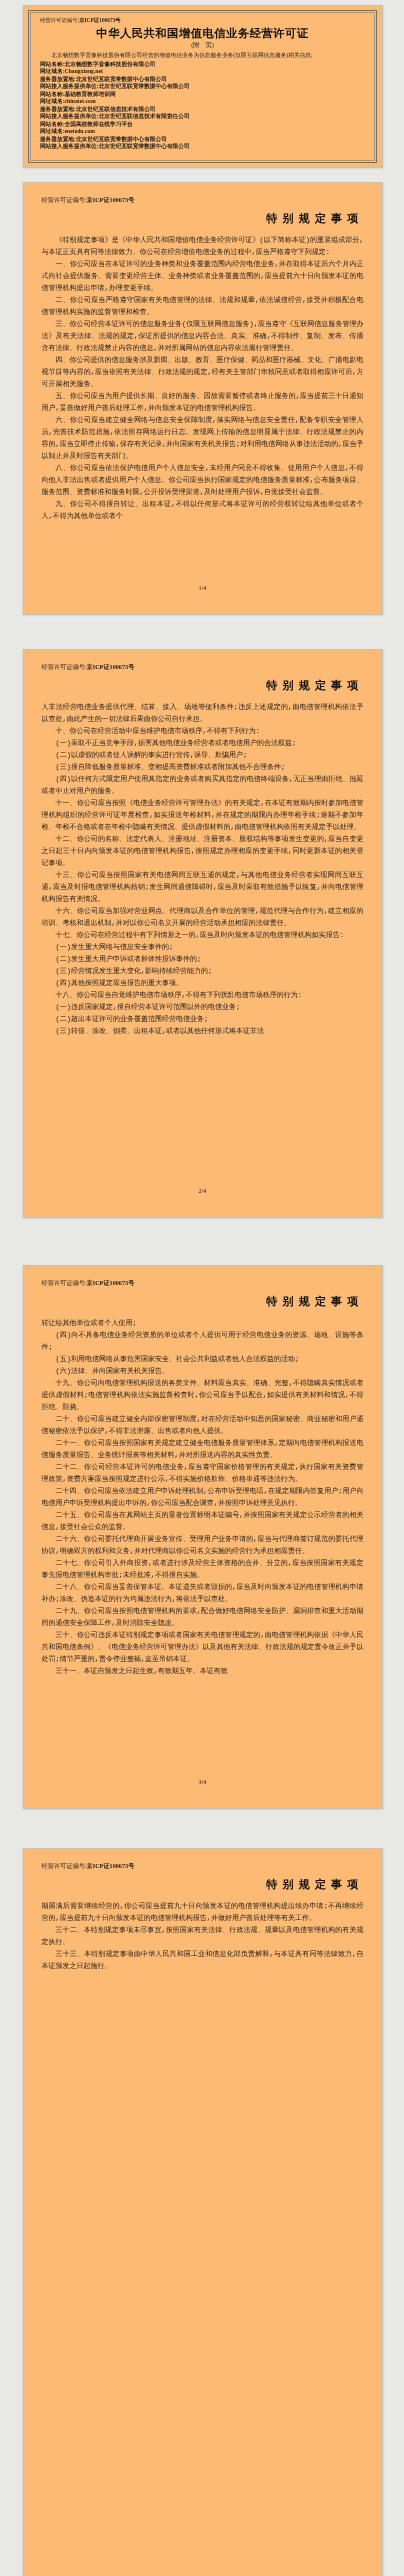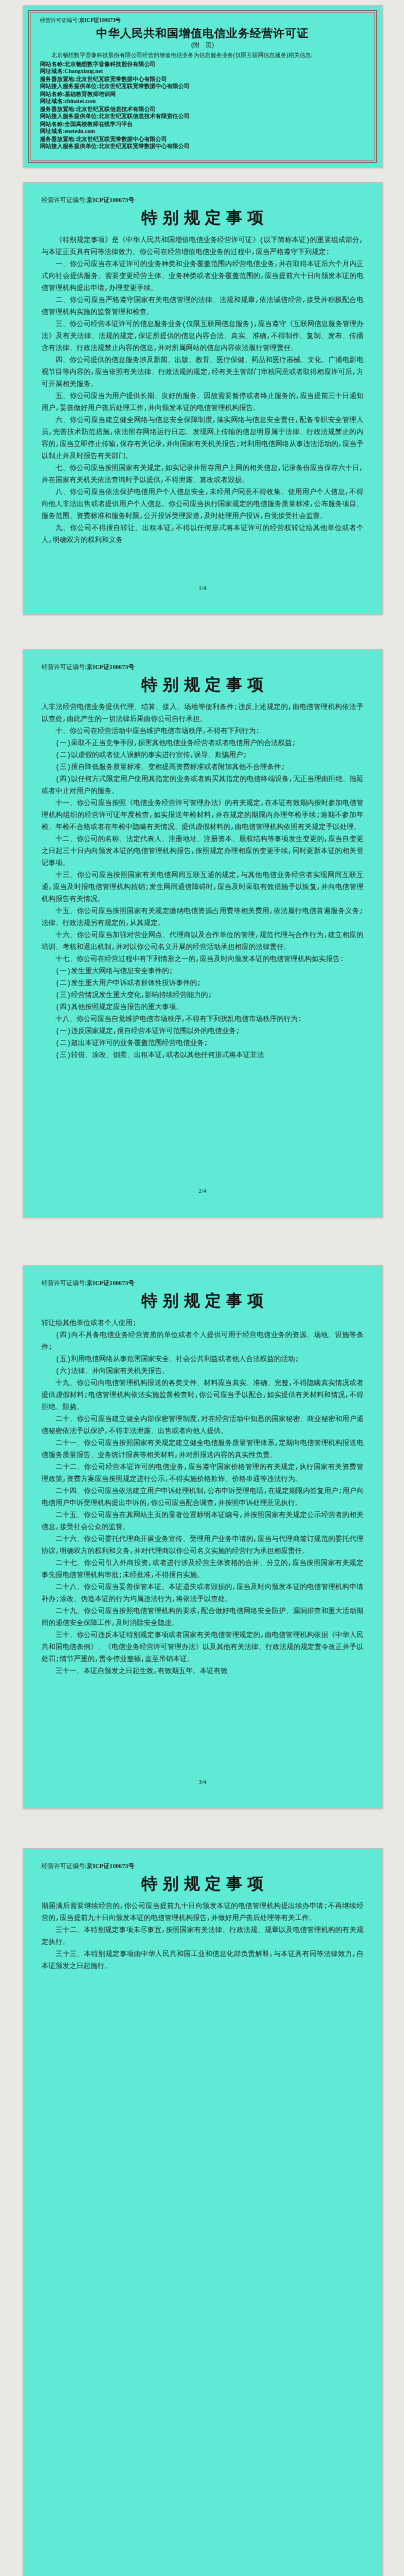--- a/index.html
+++ b/index.html
@@ -5,21 +5,21 @@
   * { margin:0; padding:0; box-sizing:border-box; }
   html,body { background:#e8e8e5; }
   body {
     width:405px; height:2873px; overflow:hidden;
     font-family:"Liberation Serif","DejaVu Serif",serif;
     color:#1b1b1b;
   }
   .canvas { position:relative; width:405px; height:2873px; }
 
   .page {
-    width:360px; margin:0 auto; background:#5eead4;
+    width:360px; margin:0 auto; background:#fdba74;
     border:0.5px solid #c2c2bc;
     box-shadow:0 0.5px 2.1px rgba(0,0,0,0.18);
     position:relative;
   }
 
   
   .page1 { height:163px; margin-top:5.2px; padding:4.1px; overflow:hidden; }
   .frame {
     position:relative; width:100%; height:100%;
     border:0.5px solid #6f6f66; padding:6.2px 11.3px 4.1px 11.3px;
@@ -44,21 +44,21 @@
 
   
   .sp { padding:13.4px 18px 46px 18px; }
   .sp1 { height:433px;  margin:13.4px auto 0 auto; }
   .sp2 { height:569px; margin:34px auto 0 auto; }
   .sp3 { height:544px; margin:47px auto 0 auto; }
   .sp4 { height:1020px; margin:39px auto 0 auto; }
 
   .sp .hdr { font-size:6.2px; line-height:8.2px; }
   .sp-title {
-    font-size:16px; line-height:14.4px; font-weight:bold; text-align:center;
+    font-size:11px; line-height:14.4px; font-weight:bold; text-align:right;
     letter-spacing:5.2px; padding-left:5.2px; margin:7.2px 0 8.2px 0; color:#111;
   }
   .sp-body { font-size:7px; line-height:12px; color:#1c1c1c; }
   .para { text-indent:2em; text-align:justify;font-family:Liberation Mono, monospace; }
   .para.cont { text-indent:0; }
 
   .page-footer {
     position:absolute; left:0; right:0; bottom:23px;
     text-align:center; font-size:6.2px; color:#222;
   }
@@ -107,44 +107,42 @@
     <h2 class="sp-title">特别规定事项</h2>
     <div class="sp-body">
 
     <p class="para">《特别规定事项》是《中华人民共和国增值电信业务经营许可证》(以下简称本证)的重要组成部分,与本证正页具有同等法律效力。你公司在经营增值电信业务的过程中,应当严格遵守下列规定:</p>
         <p class="para">一、你公司应当在本证许可的业务种类和业务覆盖范围内经营电信业务,并在取得本证后六个月内正式向社会提供服务。需要变更经营主体、业务种类或者业务覆盖范围的,应当提前六十日向颁发本证的电信管理机构提出申请,办理变更手续。</p>
         <p class="para">二、你公司应当严格遵守国家有关电信管理的法律、法规和规章,依法诚信经营,接受并积极配合电信管理机构实施的监督管理和检查。</p>
         <p class="para">三、你公司经营本证许可的信息服务业务(仅限互联网信息服务),应当遵守《互联网信息服务管理办法》及有关法律、法规的规定,保证所提供的信息内容合法、真实、准确,不得制作、复制、发布、传播含有法律、行政法规禁止内容的信息,并对所属网站的信息内容依法履行管理责任。</p>
         <p class="para">四、你公司提供的信息服务涉及新闻、出版、教育、医疗保健、药品和医疗器械、文化、广播电影电视节目等内容的,应当依照有关法律、行政法规的规定,经有关主管部门审核同意或者取得相应许可后,方可开展相关服务。</p>
         <p class="para">五、你公司应当为用户提供长期、良好的服务。因故需要暂停或者终止服务的,应当提前三十日通知用户,妥善做好用户善后处理工作,并向颁发本证的电信管理机构报告。</p>
         <p class="para">六、你公司应当建立健全网络与信息安全保障制度,落实网络与信息安全责任,配备专职安全管理人员,完善技术防范措施,依法留存网络运行日志。发现网上传输的信息明显属于法律、行政法规禁止的内容的,应当立即停止传输,保存有关记录,并向国家有关机关报告;对利用电信网络从事违法活动的,应当予以制止并及时报告有关部门。</p>
-        <p class="para">七、你公司应当按照国家有关规定,如实记录并留存用户上网的相关信息,记录备份应当保存六十日,并在国家有关机关依法查询时予以提供,不得泄露、篡改或者毁损。</p>
         <p class="para">八、你公司应当依法保护电信用户个人信息安全,未经用户同意不得收集、使用用户个人信息,不得向他人非法出售或者提供用户个人信息。你公司应当执行国家规定的电信服务质量标准,公布服务项目、服务范围、资费标准和服务时限,公开投诉受理渠道,及时处理用户投诉,自觉接受社会监督。</p>
-        <p class="para">九、你公司不得擅自转让、出租本证,不得以任何形式将本证许可的经营权转让给其他单位或者个人,明确双方的权利和义务</p>
+        <p class="para">九、你公司不得擅自转让、出租本证,不得以任何形式将本证许可的经营权转让给其他单位或者个人,不得为其他单位或者个</p>
       </div>
     <div class="page-footer">1/4</div>
   </section>
 
   <section class="page sp sp2">
     <div class="hdr">
       <span class="hdr-label">经营许可证编号:</span><span class="hdr-no">京ICP证100673号</span>
     </div>
     <h2 class="sp-title">特别规定事项</h2>
     <div class="sp-body">
 
     <p class="para cont">人非法经营电信业务提供代理、结算、接入、场地等便利条件;违反上述规定的,由电信管理机构依法予以查处,由此产生的一切法律后果由你公司自行承担。</p>
         <p class="para">十、你公司在经营活动中应当维护电信市场秩序,不得有下列行为:</p>
         <p class="para">(一)采取不正当竞争手段,损害其他电信业务经营者或者电信用户的合法权益;</p>
         <p class="para">(二)以虚假的或者使人误解的事实进行宣传,误导、欺骗用户;</p>
         <p class="para">(三)擅自降低服务质量标准、变相提高资费标准或者附加其他不合理条件;</p>
         <p class="para">(四)以任何方式限定用户使用其指定的业务或者购买其指定的电信终端设备,无正当理由拒绝、拖延或者中止对用户的服务。</p>
         <p class="para">十一、你公司应当按照《电信业务经营许可管理办法》的有关规定,在本证有效期内按时参加电信管理机构组织的经营许可证年度检查,如实报送年检材料,并在规定的期限内办理年检手续;逾期不参加年检、年检不合格或者在年检中隐瞒有关情况、提供虚假材料的,由电信管理机构依照有关规定予以处理。</p>
         <p class="para">十二、你公司的名称、法定代表人、注册地址、注册资本、股权结构等事项发生变更的,应当自变更之日起三十日内向颁发本证的电信管理机构报告,按照规定办理相应的变更手续,同时更新本证的相关登记事项。</p>
         <p class="para">十三、你公司应当按照国家有关电信网间互联互通的规定,与其他电信业务经营者实现网间互联互通,应当及时报电信管理机构核销;发生网间通信障碍时,应当及时采取有效措施予以恢复,并向电信管理机构报告有关情况。</p>
-        <p class="para">十五、你公司应当按照国家有关规定缴纳电信资源占用费等相关费用,依法履行电信普遍服务义务;法律、行政法规另有规定的,从其规定。</p>
         <p class="para">十六、你公司应当加强对营业网点、代理商以及合作单位的管理,规范代理与合作行为,建立相应的培训、考核和退出机制,并对以你公司名义开展的经营活动承担相应的法律责任。</p>
         <p class="para">十七、你公司在经营过程中有下列情形之一的,应当及时向颁发本证的电信管理机构如实报告:</p>
         <p class="para">(一)发生重大网络与信息安全事件的;</p>
         <p class="para">(二)发生重大用户申诉或者群体性投诉事件的;</p>
         <p class="para">(三)经营情况发生重大变化,影响持续经营能力的;</p>
         <p class="para">(四)其他按照规定应当报告的重大事项。</p>
         <p class="para">十八、你公司应当自觉维护电信市场秩序,不得有下列扰乱电信市场秩序的行为:</p>
         <p class="para">(一)违反国家规定,擅自经营本证许可范围以外的电信业务;</p>
         <p class="para">(二)超出本证许可的业务覆盖范围经营电信业务;</p>
         <p class="para">(三)转借、涂改、倒卖、出租本证,或者以其他任何形式将本证非法</p>

